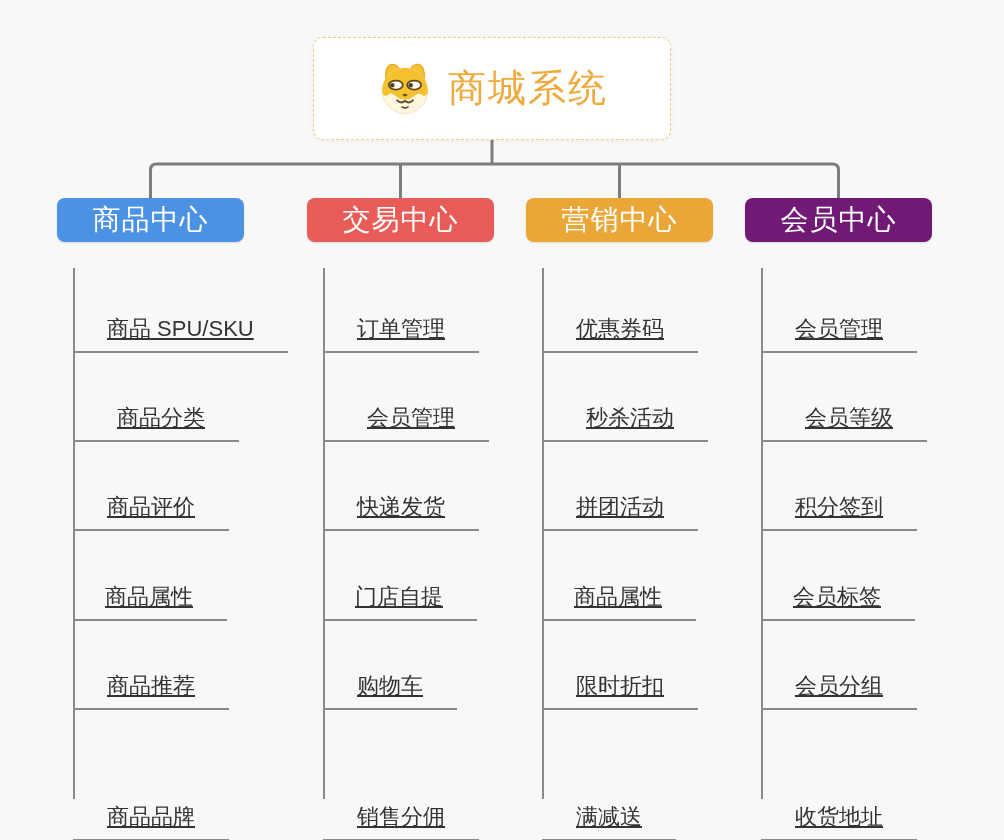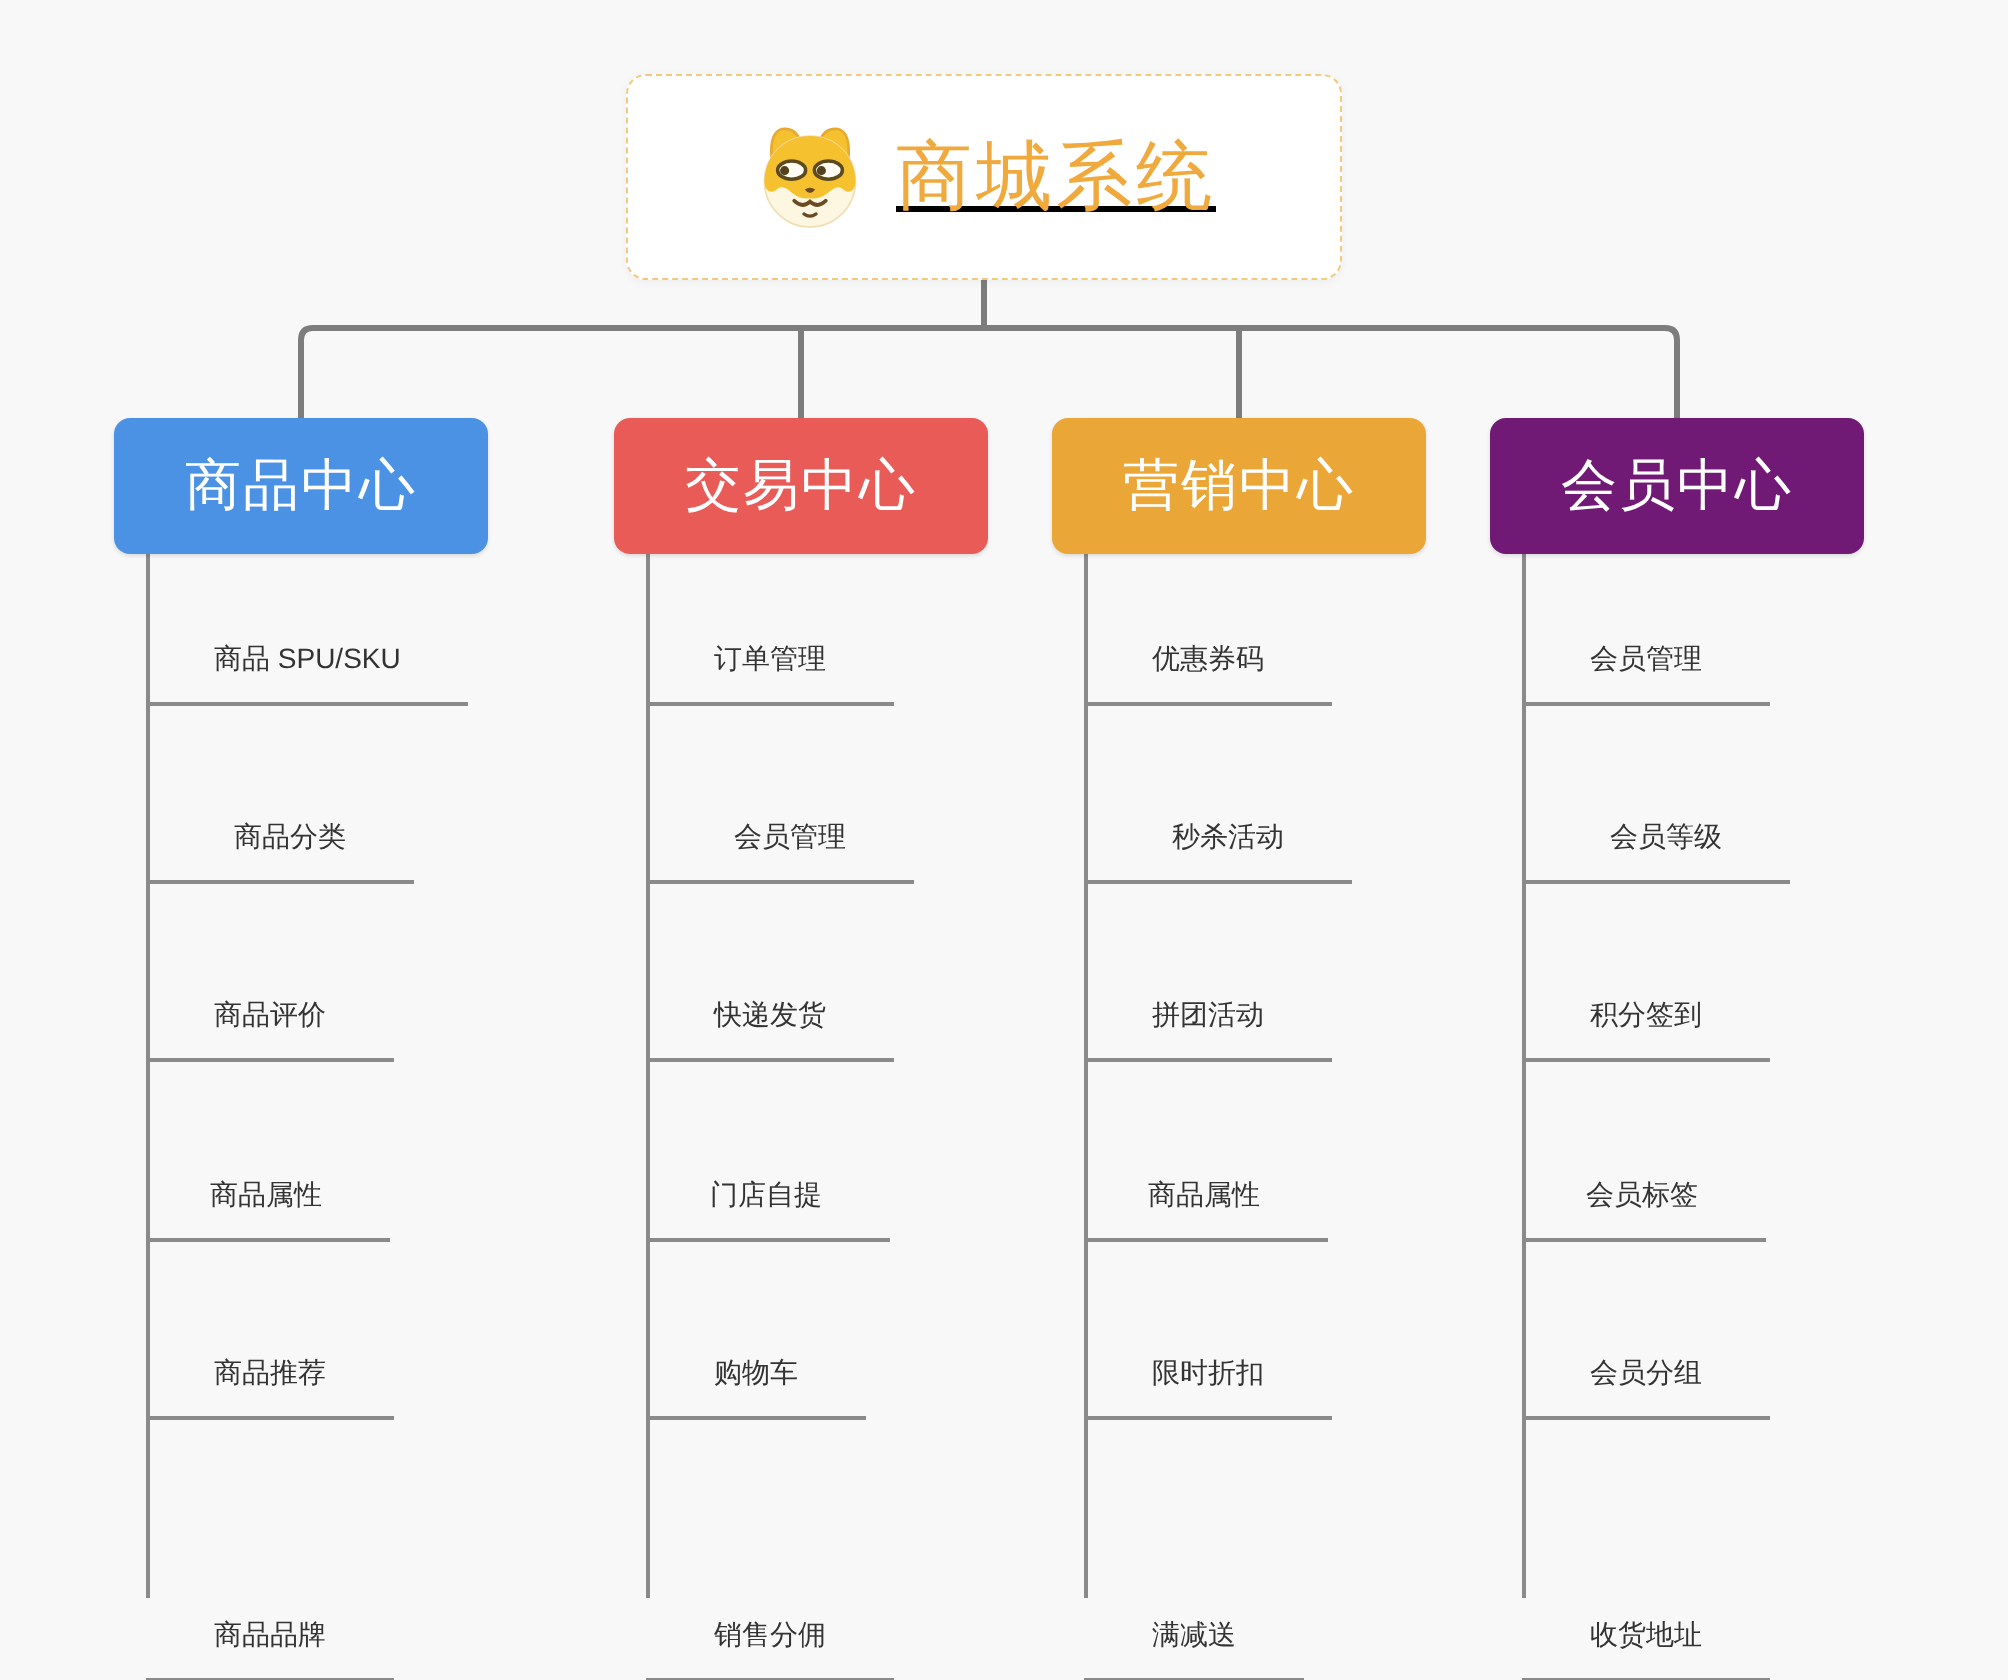--- a/index.html
+++ b/index.html
@@ -21,32 +21,31 @@
   .root-node {
     position:absolute; left:313px; top:37px; width:358px; height:103px;
     background:#ffffff;
     border:1px dashed #f3c87f;
     border-radius:10px;
     box-shadow:0 1px 5px rgba(0,0,0,0.05);
     display:flex; align-items:center; justify-content:center;
     box-sizing:border-box;
     gap:14px;
     cursor:pointer;
-    text-decoration:underline;
   }
   .root-title {
     font-size:38px;
     letter-spacing:2px;
     color:#f0a93c;
     white-space:nowrap;
   }
   .dog-icon { width:58px; height:56px; flex:0 0 auto; }
   
   .branch-box {
-    position:absolute; top:209px; width:187px; height:68px;
+    position:absolute; top:198px; width:187px; height:44px;
     border-radius:8px;
     color:#ffffff;
     font-size:28px;
     display:flex; align-items:center; justify-content:center;
     letter-spacing:1px;
     box-sizing:border-box;
     cursor:pointer;
     box-shadow:0 1px 2px rgba(0,0,0,0.12);
     white-space:nowrap;
     text-align:center;
@@ -56,26 +55,27 @@
   .b2 { left:526px; background:#eaa637;font-family:Liberation Mono, monospace; }
   .b3 { left:745px; background:#701a75; }
   
   .col { position:absolute; top:0; }
   .c0 { left:73px; }
   .c1 { left:323px; }
   .c2 { left:542px; }
   .c3 { left:761px; }
   .item {
     position:absolute; left:0;
-    font-size:14px; line-height:32px;
+    font-size:22px; line-height:32px;
     color:#333333;
     padding:0 34px 6px 34px;
     border-bottom:2px solid #8a8a8a;
     white-space:nowrap;
     cursor:pointer;
+    text-decoration:underline;
   }
   .r0 { top:313px; }
   .r1 { top:402px;padding-left:44px; }
   .r2 { top:491px; }
   .r3 { top:581px;padding-left:32px; }
   .r4 { top:670px; }
   .r5 { top:801px; }
 </style>
 </head>
 <body>

